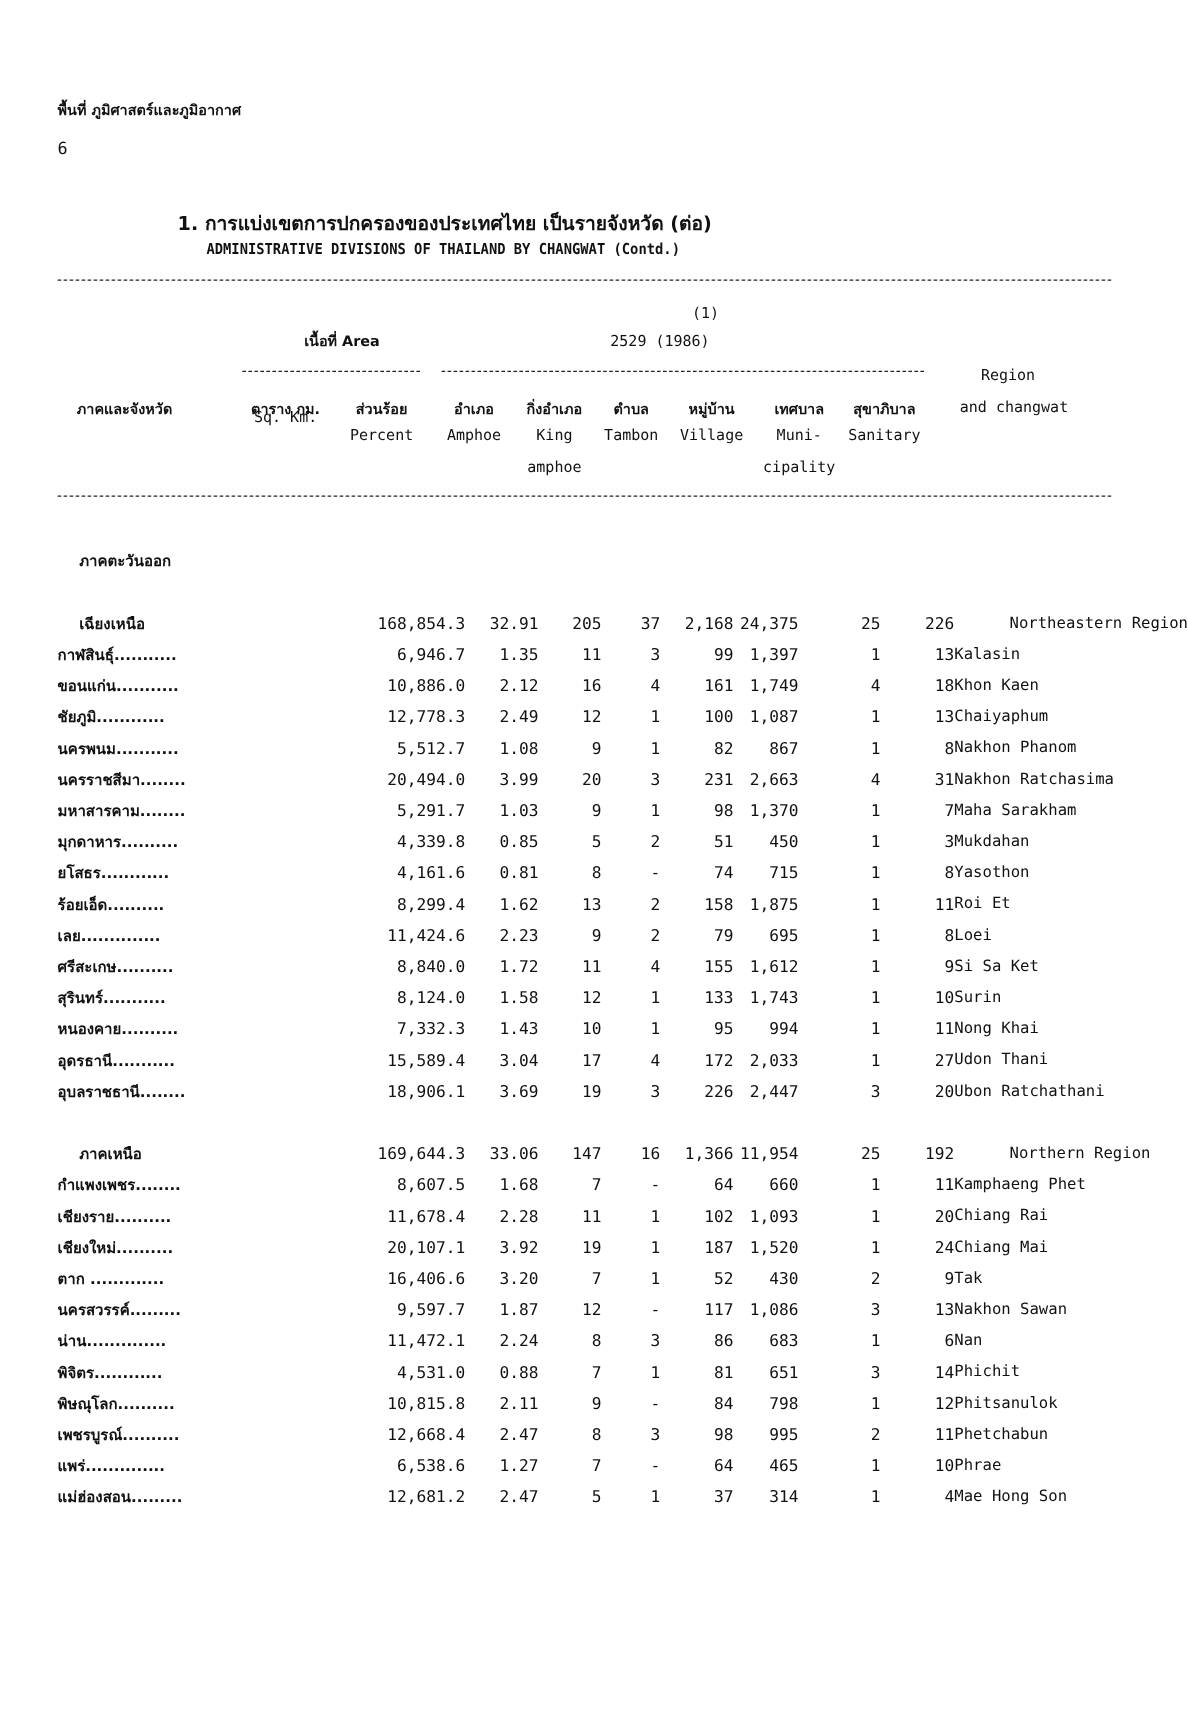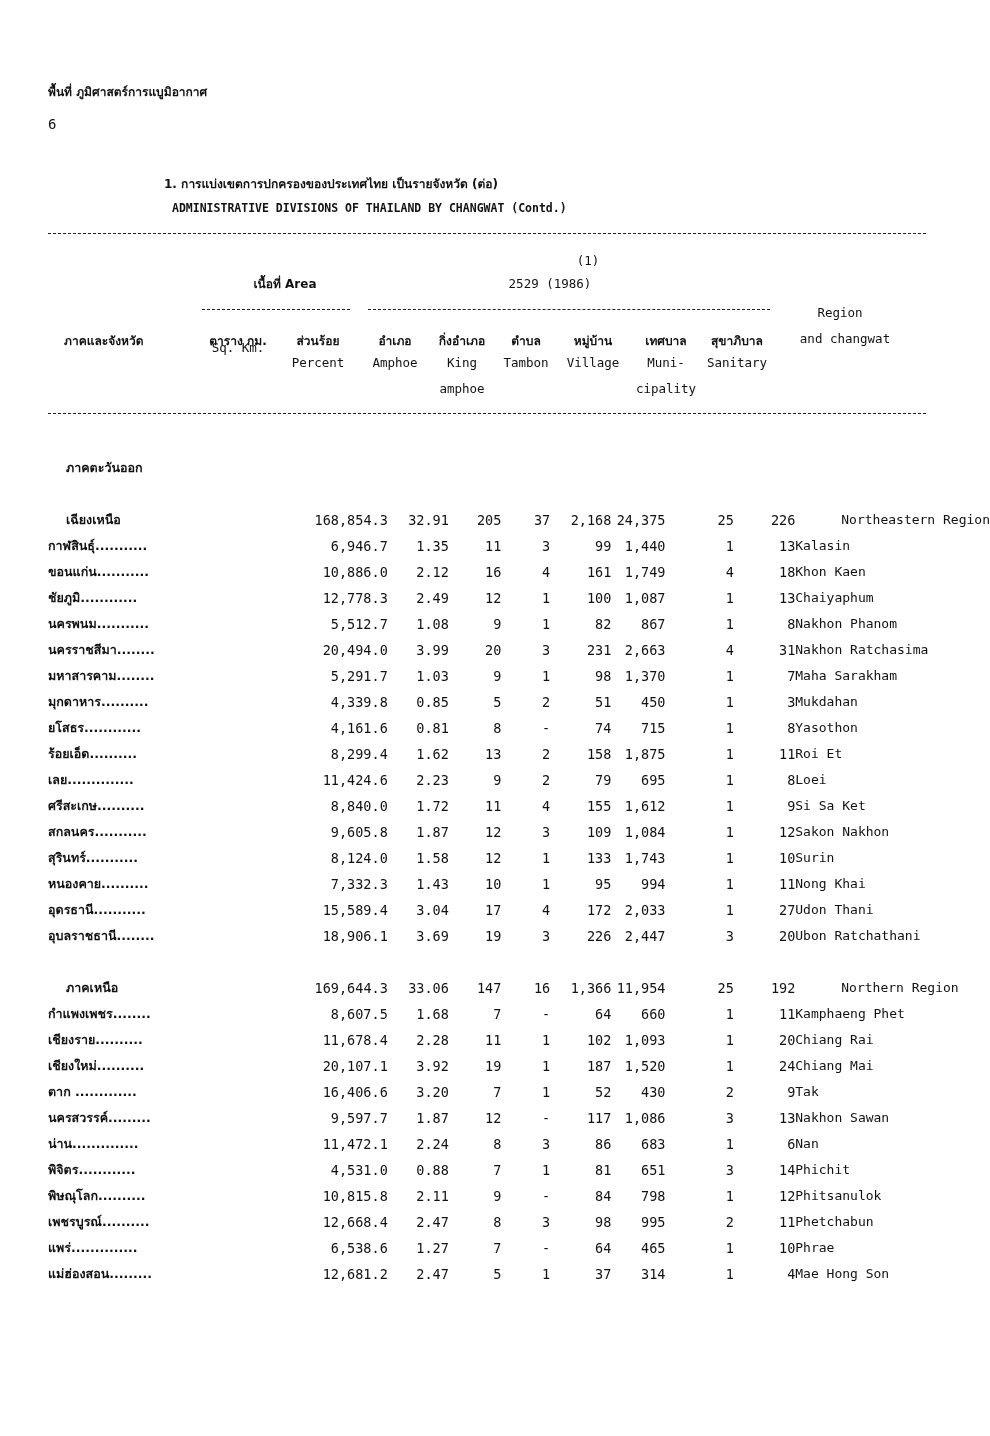--- a/index.html
+++ b/index.html
@@ -1,41 +1,41 @@
 <!DOCTYPE html>
 <html><head>
 <meta charset="utf-8">
 <style>
   html, body { margin:0; padding:0; background:#ffffff; }
   body { width:990px; height:1436px; position:relative; overflow:hidden; color:#111;
          font-family:"DejaVu Sans Mono","Liberation Mono",monospace; }
   .abs { position:absolute; white-space:pre; }
   .hdr-thai { left:48px; top:82px; font-size:12px; font-weight:bold; font-family:"DejaVu Sans",sans-serif; }
   .pageno { left:48px; top:116px; font-size:14px; }
-  .title-th { left:148px; top:174px; font-size:12px; font-weight:bold; font-family:"DejaVu Sans",sans-serif;margin-left:16px; }
+  .title-th { left:148px; top:174px; font-size:16px; font-weight:bold; font-family:"DejaVu Sans",sans-serif; }
   .title-en { left:172px; top:200px; font-size:12.5px; font-weight:bold; transform:scaleX(0.92); transform-origin:left; }
   .dash { position:absolute; left:48px; width:878px; height:0; border-top:1.5px dashed #222; }
   .dash.short { border-top-width:1.2px; }
   .col-head { font-size:12.5px; text-align:center; }
   .thai-h { font-family:"DejaVu Sans",sans-serif; font-weight:bold; font-size:12px;text-align:center; }
   table.data { position:absolute; left:48px; top:507px; border-collapse:collapse; font-size:13.5px; }
   table.data td { padding:0; height:26px; line-height:26px; white-space:pre; }
   td.name { width:150px; font-family:"DejaVu Sans",sans-serif; font-size:12.5px; font-weight:bold; }
   td.name.region { padding-left:18px; }
   td.num { text-align:right; }
   td.c-sq { width:226px; } td.c-pct { width:68px; } td.c-amp { width:62px; } td.c-king { width:60px; }
   td.c-tam { width:68px; } td.c-vil { width:56px; } td.c-muni { width:86px; } td.c-san { width:74px; }
   td.en { padding-left:28px; font-size:13px; }
   td.en.region { padding-left:46px; }
   tr.gap td { height:26px; }
 </style>
 </head>
 <body>
 
-<div class="abs hdr-thai">พื้นที่ ภูมิศาสตร์การแบูมิอากาศ</div>
+<div class="abs hdr-thai">พื้นที่ ภูมิศาสตร์และภูมิอากาศ</div>
 <div class="abs pageno">6</div>
 
 <div class="abs title-th"><span>1.</span> <span>การแบ่งเขตการปกครองของประเทศไทย เป็นรายจังหวัด (ต่อ)</span></div>
 <div class="abs title-en">ADMINISTRATIVE DIVISIONS OF THAILAND BY CHANGWAT (Contd.)</div>
 
 <div class="dash" style="top:233px"></div>
 
 <div class="abs col-head" style="left:518px;top:253px;width:140px">(1)</div>
 <div class="abs col-head" style="left:470px;top:276px;width:160px">2529 (1986)</div>
 <div class="abs col-head thai-h" style="left:210px;top:274px;width:150px">เนื้อที่ Area</div>
@@ -92,21 +92,21 @@
         <td class="num c-san">226</td>
         <td class="en region">Northeastern Region</td>
       </tr>
       <tr>
         <td class="name">กาฬสินธุ์...........</td>
         <td class="num c-sq">6,946.7</td>
         <td class="num c-pct">1.35</td>
         <td class="num c-amp">11</td>
         <td class="num c-king">3</td>
         <td class="num c-tam">99</td>
-        <td class="num c-vil">1,440</td>
+        <td class="num c-vil">1,397</td>
         <td class="num c-muni">1</td>
         <td class="num c-san">13</td>
         <td class="en">Kalasin</td>
       </tr>
       <tr>
         <td class="name">ขอนแก่น...........</td>
         <td class="num c-sq">10,886.0</td>
         <td class="num c-pct">2.12</td>
         <td class="num c-amp">16</td>
         <td class="num c-king">4</td>
@@ -218,32 +218,20 @@
         <td class="num c-pct">1.72</td>
         <td class="num c-amp">11</td>
         <td class="num c-king">4</td>
         <td class="num c-tam">155</td>
         <td class="num c-vil">1,612</td>
         <td class="num c-muni">1</td>
         <td class="num c-san">9</td>
         <td class="en">Si Sa Ket</td>
       </tr>
       <tr>
-        <td class="name">สกลนคร...........</td>
-        <td class="num c-sq">9,605.8</td>
-        <td class="num c-pct">1.87</td>
-        <td class="num c-amp">12</td>
-        <td class="num c-king">3</td>
-        <td class="num c-tam">109</td>
-        <td class="num c-vil">1,084</td>
-        <td class="num c-muni">1</td>
-        <td class="num c-san">12</td>
-        <td class="en">Sakon Nakhon</td>
-      </tr>
-      <tr>
         <td class="name">สุรินทร์...........</td>
         <td class="num c-sq">8,124.0</td>
         <td class="num c-pct">1.58</td>
         <td class="num c-amp">12</td>
         <td class="num c-king">1</td>
         <td class="num c-tam">133</td>
         <td class="num c-vil">1,743</td>
         <td class="num c-muni">1</td>
         <td class="num c-san">10</td>
         <td class="en">Surin</td>

